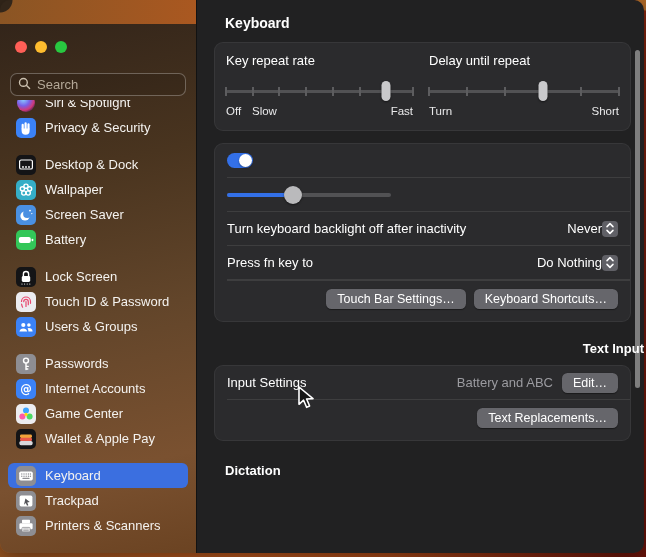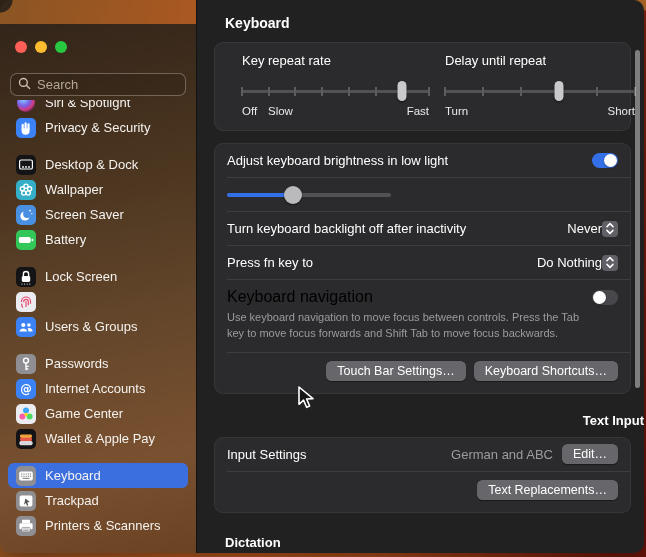--- a/index.html
+++ b/index.html
@@ -69,21 +69,21 @@
     border-left:1px solid rgba(0,0,0,.45);
   }
   .panel-title { margin:15px 0 0 28px; font-size:14px; font-weight:bold; color:#ffffff; }
 
   .card {
     background:#2b2b2d; border:1px solid rgba(255,255,255,.06); border-radius:9px;
     margin-left:17px; width:417px;
   }
 
   
-  .card-repeat { margin-top:11px; padding:10px 10px 11px 27px; display:grid;
+  .card-repeat { margin-top:11px; padding:10px 10px 11px 11px; display:grid;
     grid-template-columns:187px 190px; column-gap:16px; }
   .slider-label { font-size:13px; color:#fff; margin-bottom:13px; }
   .tick-slider { position:relative; height:20px; }
   .tick-slider .track { position:absolute; left:0; right:0; top:8.5px; height:3px;
     background:#525254; border-radius:2px; }
   .tick-slider .tick { position:absolute; width:2px; height:9px; top:5.5px;
     background:#5d5d5f; transform:translateX(-50%); }
   .tick-slider .handle { position:absolute; width:9px; height:20px; top:0;
     background:#c9c9cb; border-radius:4.5px; transform:translateX(-50%);
     box-shadow:0 1px 2px rgba(0,0,0,.5); }
@@ -263,20 +263,21 @@
               <span class="tile tile-fingerprint">
                 <svg width="20" height="20" viewBox="0 0 20 20">
                   <g fill="none" stroke="#e8486e" stroke-width="1.2" stroke-linecap="round">
                     <path d="M5.5 9.5 a4.5 4.5 0 0 1 9 0 v1.8"></path>
                     <path d="M7.7 9.7 a2.3 2.3 0 0 1 4.6 0 v3"></path>
                     <path d="M10 9.7 v4.8"></path>
                     <path d="M5.6 12.2 a9 9 0 0 0 1 3"></path>
                   </g>
                 </svg>
               </span>
+              <span class="label">Touch ID &amp; Password</span>
             </div>
             <div class="side-row">
               <span class="tile tile-users">
                 <svg width="20" height="20" viewBox="0 0 20 20">
                   <g fill="#fff">
                     <circle cx="7.3" cy="8" r="2.1"></circle>
                     <path d="M3.4 14.6 a4 4 0 0 1 7.8 0 z"></path>
                     <circle cx="12.9" cy="8" r="1.8"></circle>
                     <path d="M11.6 11.2 a3.6 3.6 0 0 1 5 3.4 h-4.2 a5 5 0 0 0 -0.8 -3.4 z"></path>
                   </g>
@@ -411,21 +412,20 @@
           </div>
         <div class="slider-ends">
           <span class="e-left">Turn</span>
           <span class="e-right">Short</span>
         </div>
       </div>
     </div>
 
     <div class="card card-settings">
       <div class="row">
-        <span class="rlabel">Adjust keyboard brightness in low light</span>
         <span class="toggle on" id="tg-brightness">
             <span class="knob"></span>
           </span>
       </div>
       <div class="divider"></div>
 
       <div class="row">
         <span class="hslider" id="sl-brightness">
           <span class="track"></span>
             <span class="fill" id="sl-brightness-fill" style="width: 40%;"></span>
@@ -455,43 +455,34 @@
           <span class="pcaps">
             <svg width="10" height="13" viewBox="0 0 10 13">
                 <path d="M2 4.6 L5 1.6 L8 4.6" fill="none" stroke="#fff" stroke-width="1.5" stroke-linecap="round" stroke-linejoin="round"></path>
                 <path d="M2 8.4 L5 11.4 L8 8.4" fill="none" stroke="#fff" stroke-width="1.5" stroke-linecap="round" stroke-linejoin="round"></path>
               </svg>
           </span>
         </span>
       </div>
       <div class="divider"></div>
 
-      <div class="nav-block">
-        <div class="nav-top">
-          <span class="rlabel">Keyboard navigation</span>
-          <span class="toggle off" id="tg-navigation">
-              <span class="knob"></span>
-            </span>
-        </div>
-        <div class="nav-desc">Use keyboard navigation to move focus between controls. Press the Tab key to move focus forwards and Shift Tab to move focus backwards.</div>
-      </div>
       <div class="divider"></div>
 
       <div class="btn-row">
         <button class="btn">Touch Bar Settings…</button>
         <button class="btn">Keyboard Shortcuts…</button>
       </div>
     </div>
 
     <div class="section-head head-textinput">Text Input</div>
     <div class="card card-textinput">
       <div class="row">
         <span class="rlabel">Input Settings</span>
         <span class="is-right">
-          <span class="gray-value">German and ABC</span>
+          <span class="gray-value">Battery and ABC</span>
           <button class="btn">Edit…</button>
         </span>
       </div>
       <div class="divider"></div>
       <div class="btn-row">
         <button class="btn">Text Replacements…</button>
       </div>
     </div>
 
     <div class="section-head head-dictation">Dictation</div>

